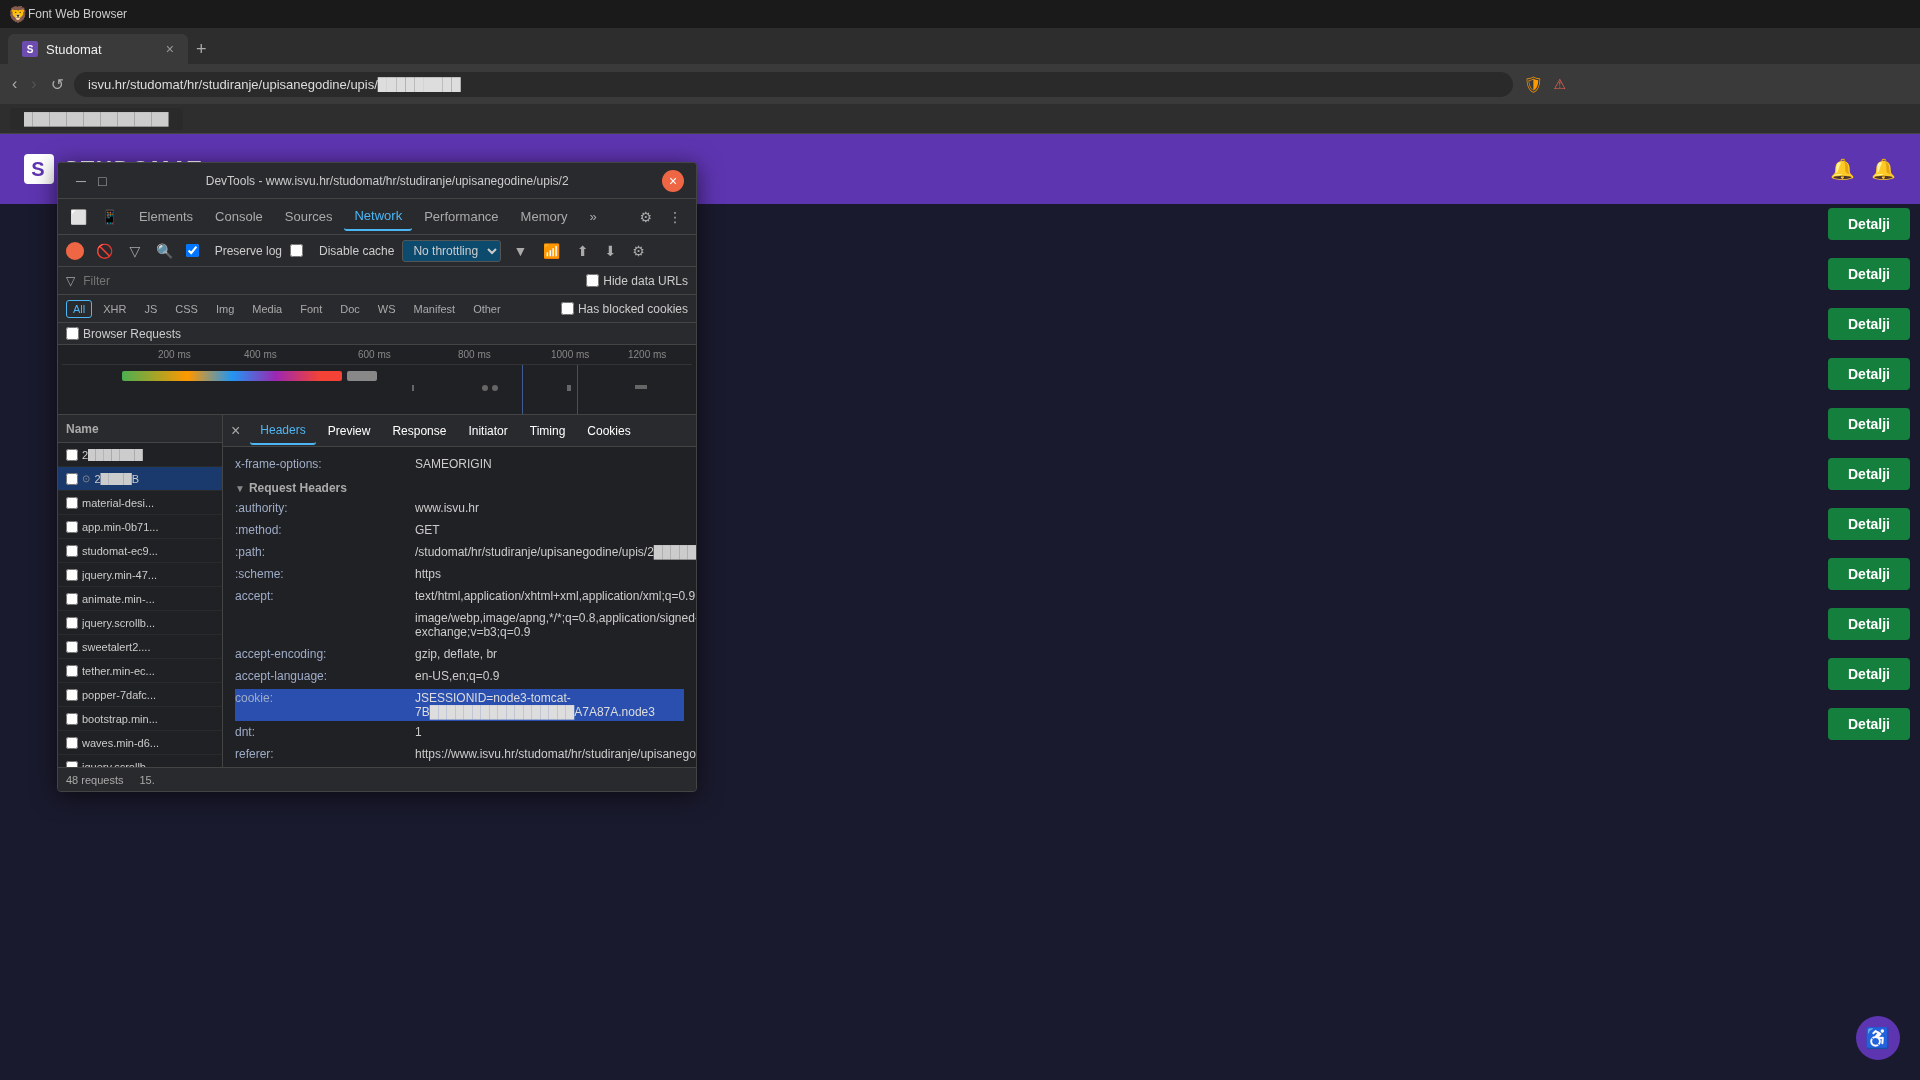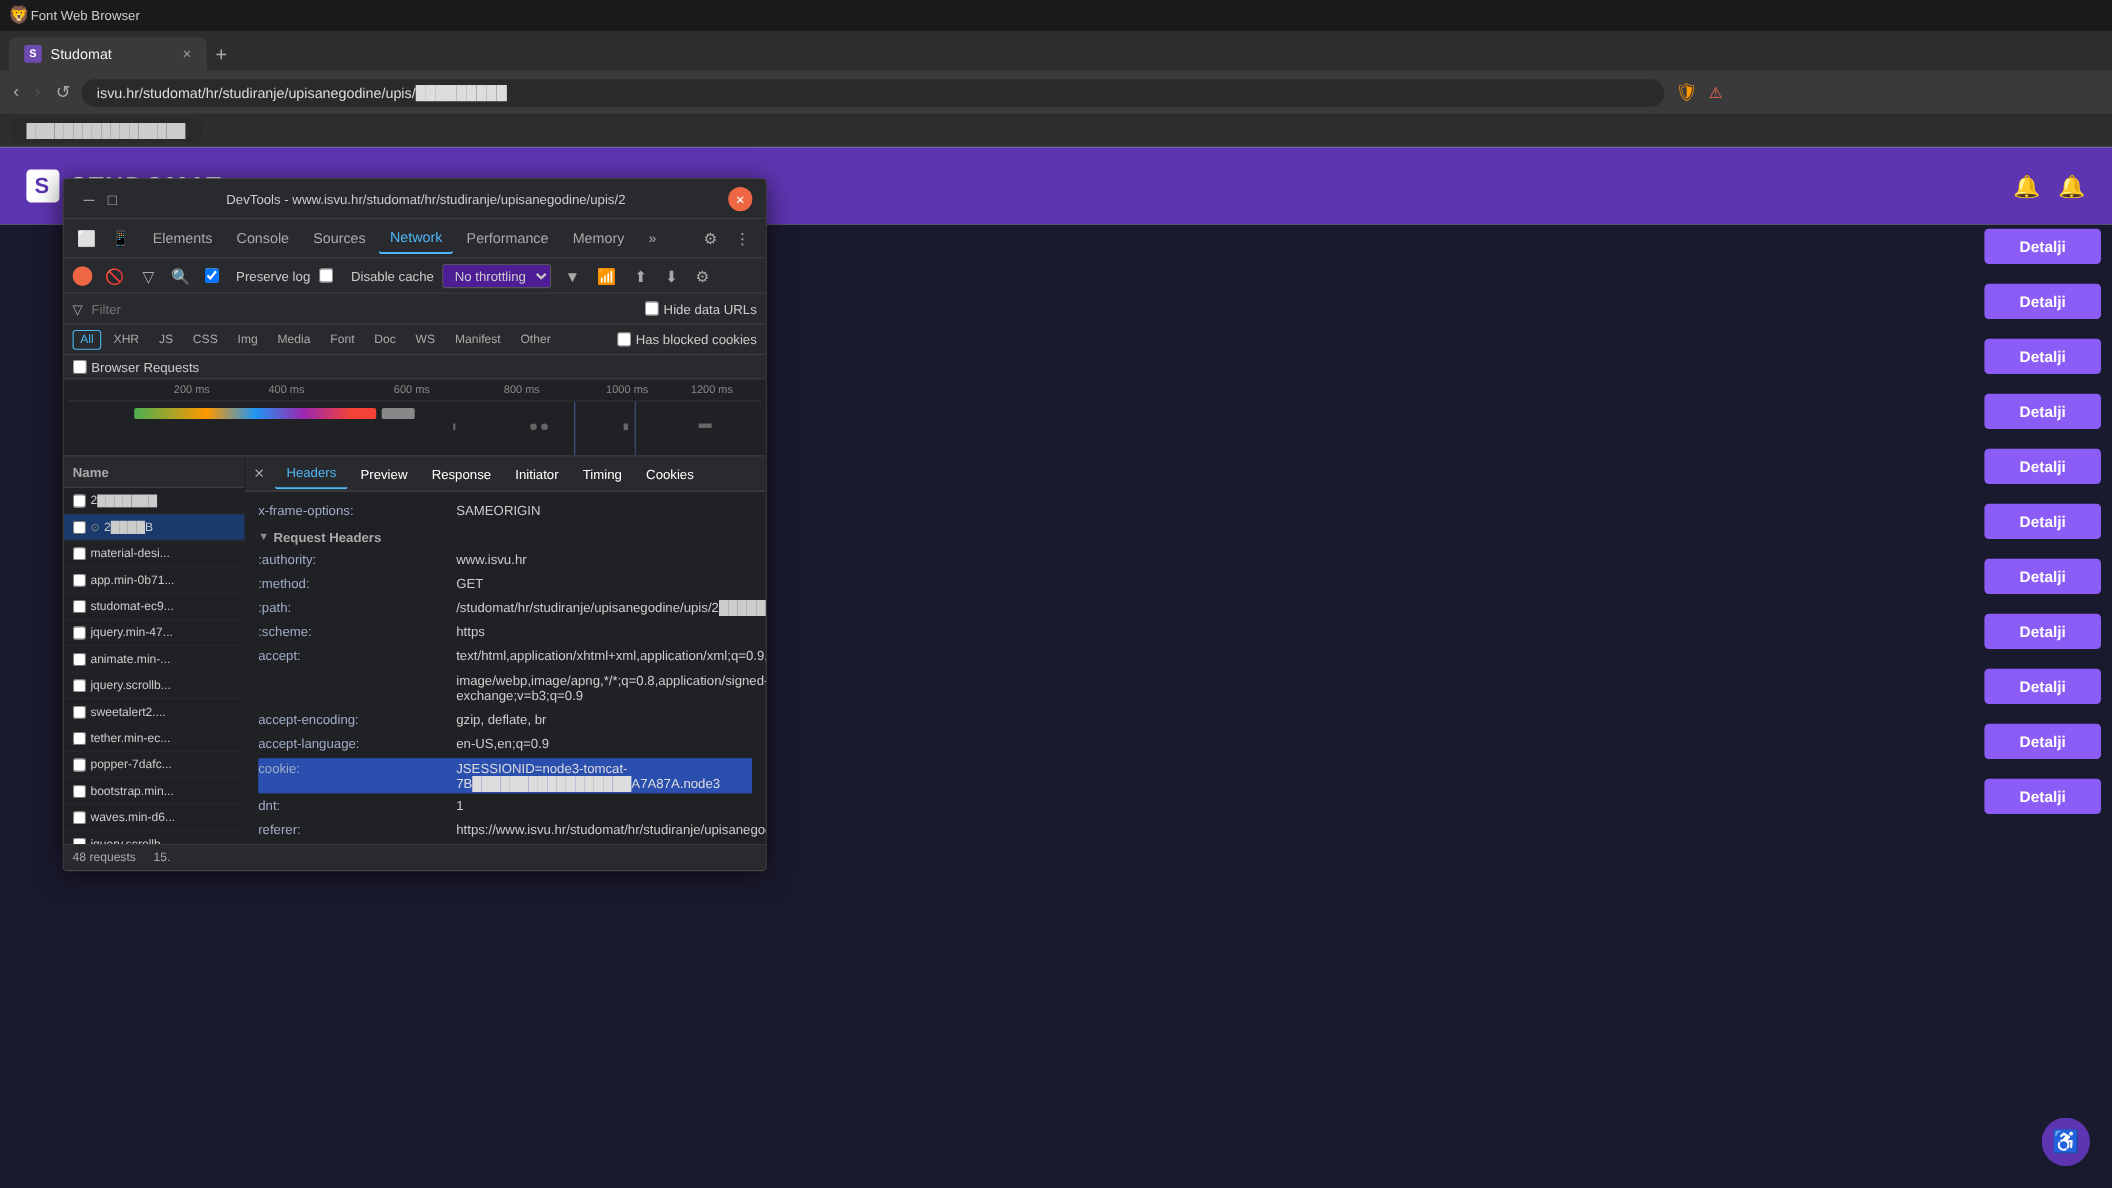--- a/index.html
+++ b/index.html
@@ -171,25 +171,25 @@
     .site-sidebar {
       width: 220px;
       background: #1a1a2e;
       padding: 10px;
       display: flex;
       flex-direction: column;
       gap: 10px;
       padding-top: 0;
     }
     .detalji-btn {
-      background: #8b5cf6;
+      background: #15803d;
       color: white;
       border: none;
       border-radius: 4px;
-      padding: 8px 32px;
+      padding: 8px 20px;
       font-size: 14px;
       cursor: pointer;
       font-weight: bold;
       align-self: flex-end;
     }
     .detalji-row {
       display: flex;
       justify-content: flex-end;
       padding: 4px 0;
     }
@@ -323,21 +323,21 @@
     .toolbar-checkbox-label {
       display: flex;
       align-items: center;
       gap: 16px;
       color: #ccc;
       font-size: 12px;
       cursor: pointer;
     }
     .toolbar-checkbox-label input { cursor: pointer; }
     .toolbar-select {
-      background: #4c1d95;
+      background: #0c4a6e;
       border: 1px solid #555;
       color: #ccc;
       font-size: 12px;
       padding: 2px 6px;
       border-radius: 3px;
       cursor: pointer;
     }
     .toolbar-icon-btn {
       background: none;
       border: none;

